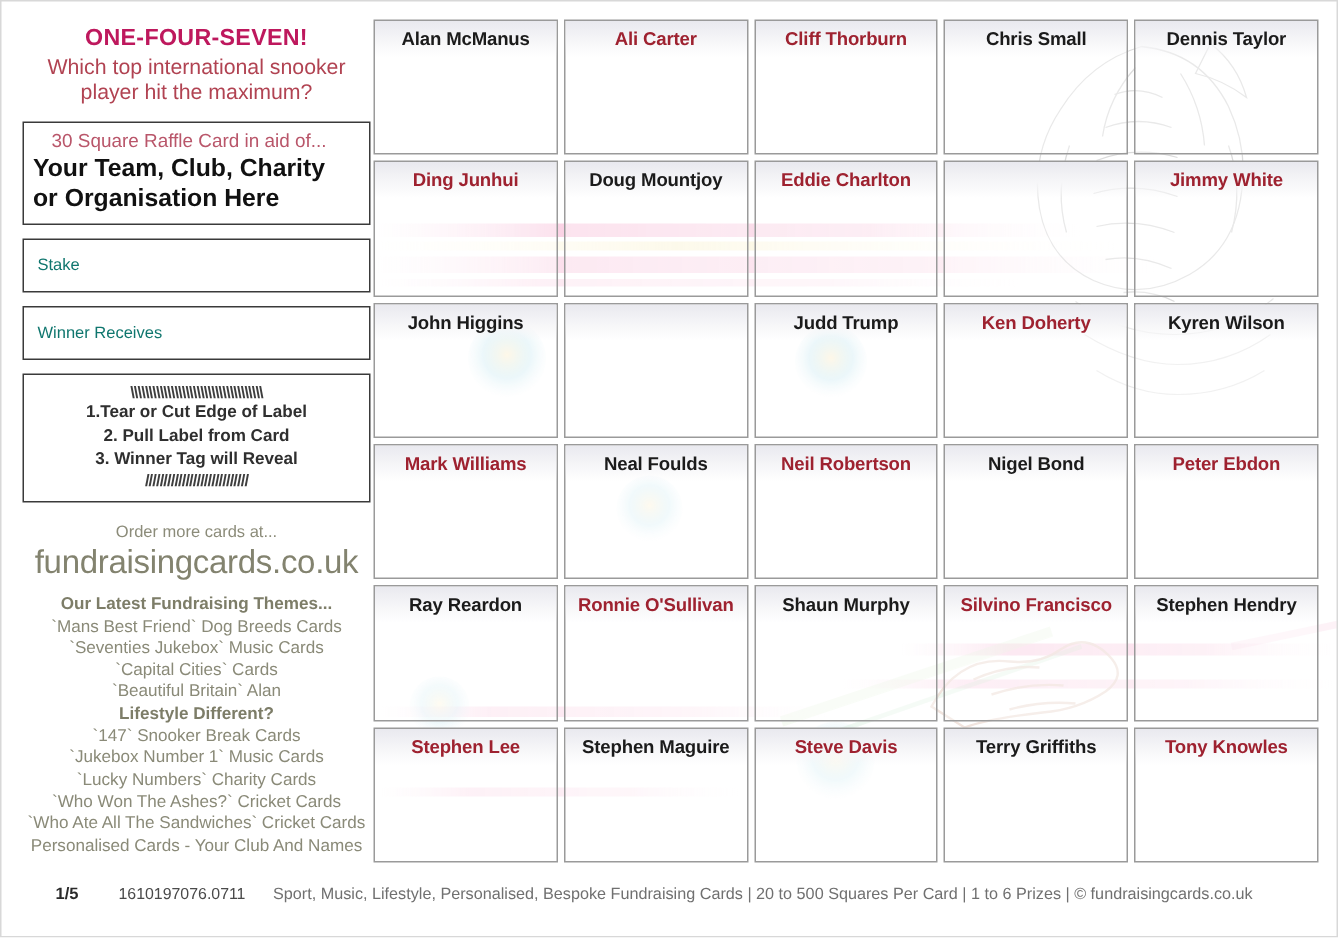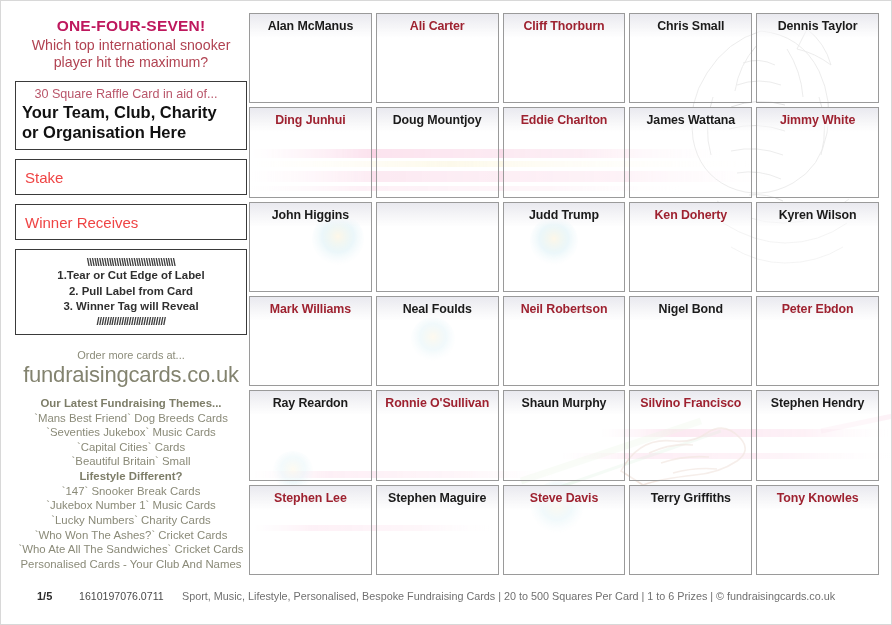--- a/index.html
+++ b/index.html
@@ -75,22 +75,22 @@
     line-height: 20px;
   }
 
   .stake-box, .winner-box {
     height: 36px;
     display: flex;
     align-items: center;
     padding-left: 9px;
   }
   .stake-label, .winner-label {
-    color: #ef4444;
-    font-size: 15px;
+    color: #0f766e;
+    font-size: 11px;
   }
 
   .howto-box {
     padding: 6px 4px 7px 4px;
     text-align: center;
   }
   .hatch {
     font-size: 11px;
     color: #3e3e3e;
     letter-spacing: -.6px;
@@ -319,21 +319,21 @@
 
     <div class="promo">
       <div class="promo-order">Order more cards at...</div>
       <div class="promo-domain">fundraisingcards.co.uk</div>
 
       <div class="themes-head">Our Latest Fundraising Themes...</div>
       <div>
         <div class="theme-item">`Mans Best Friend` Dog Breeds Cards</div>
         <div class="theme-item">`Seventies Jukebox` Music Cards</div>
         <div class="theme-item">`Capital Cities` Cards</div>
-        <div class="theme-item">`Beautiful Britain` Small</div>
+        <div class="theme-item">`Beautiful Britain` Alan</div>
       </div>
 
       <div class="themes-head">Lifestyle Different?</div>
       <div>
         <div class="theme-item">`147` Snooker Break Cards</div>
         <div class="theme-item">`Jukebox Number 1` Music Cards</div>
         <div class="theme-item">`Lucky Numbers` Charity Cards</div>
         <div class="theme-item">`Who Won The Ashes?` Cricket Cards</div>
         <div class="theme-item">`Who Ate All The Sandwiches` Cricket Cards</div>
         <div class="theme-item">Personalised Cards - Your Club And Names</div>
@@ -369,21 +369,20 @@
       <div class="cell">
         <div class="cell-top"></div>
         <div class="cell-name name-dark">Doug Mountjoy</div>
       </div>
       <div class="cell">
         <div class="cell-top"></div>
         <div class="cell-name name-red">Eddie Charlton</div>
       </div>
       <div class="cell">
         <div class="cell-top"></div>
-        <div class="cell-name name-dark">James Wattana</div>
       </div>
       <div class="cell">
         <div class="cell-top"></div>
         <div class="cell-name name-red">Jimmy White</div>
       </div>
       <div class="cell">
         <div class="cell-top"></div>
         <div class="cell-name name-dark">John Higgins</div>
       </div>
       <div class="cell">

